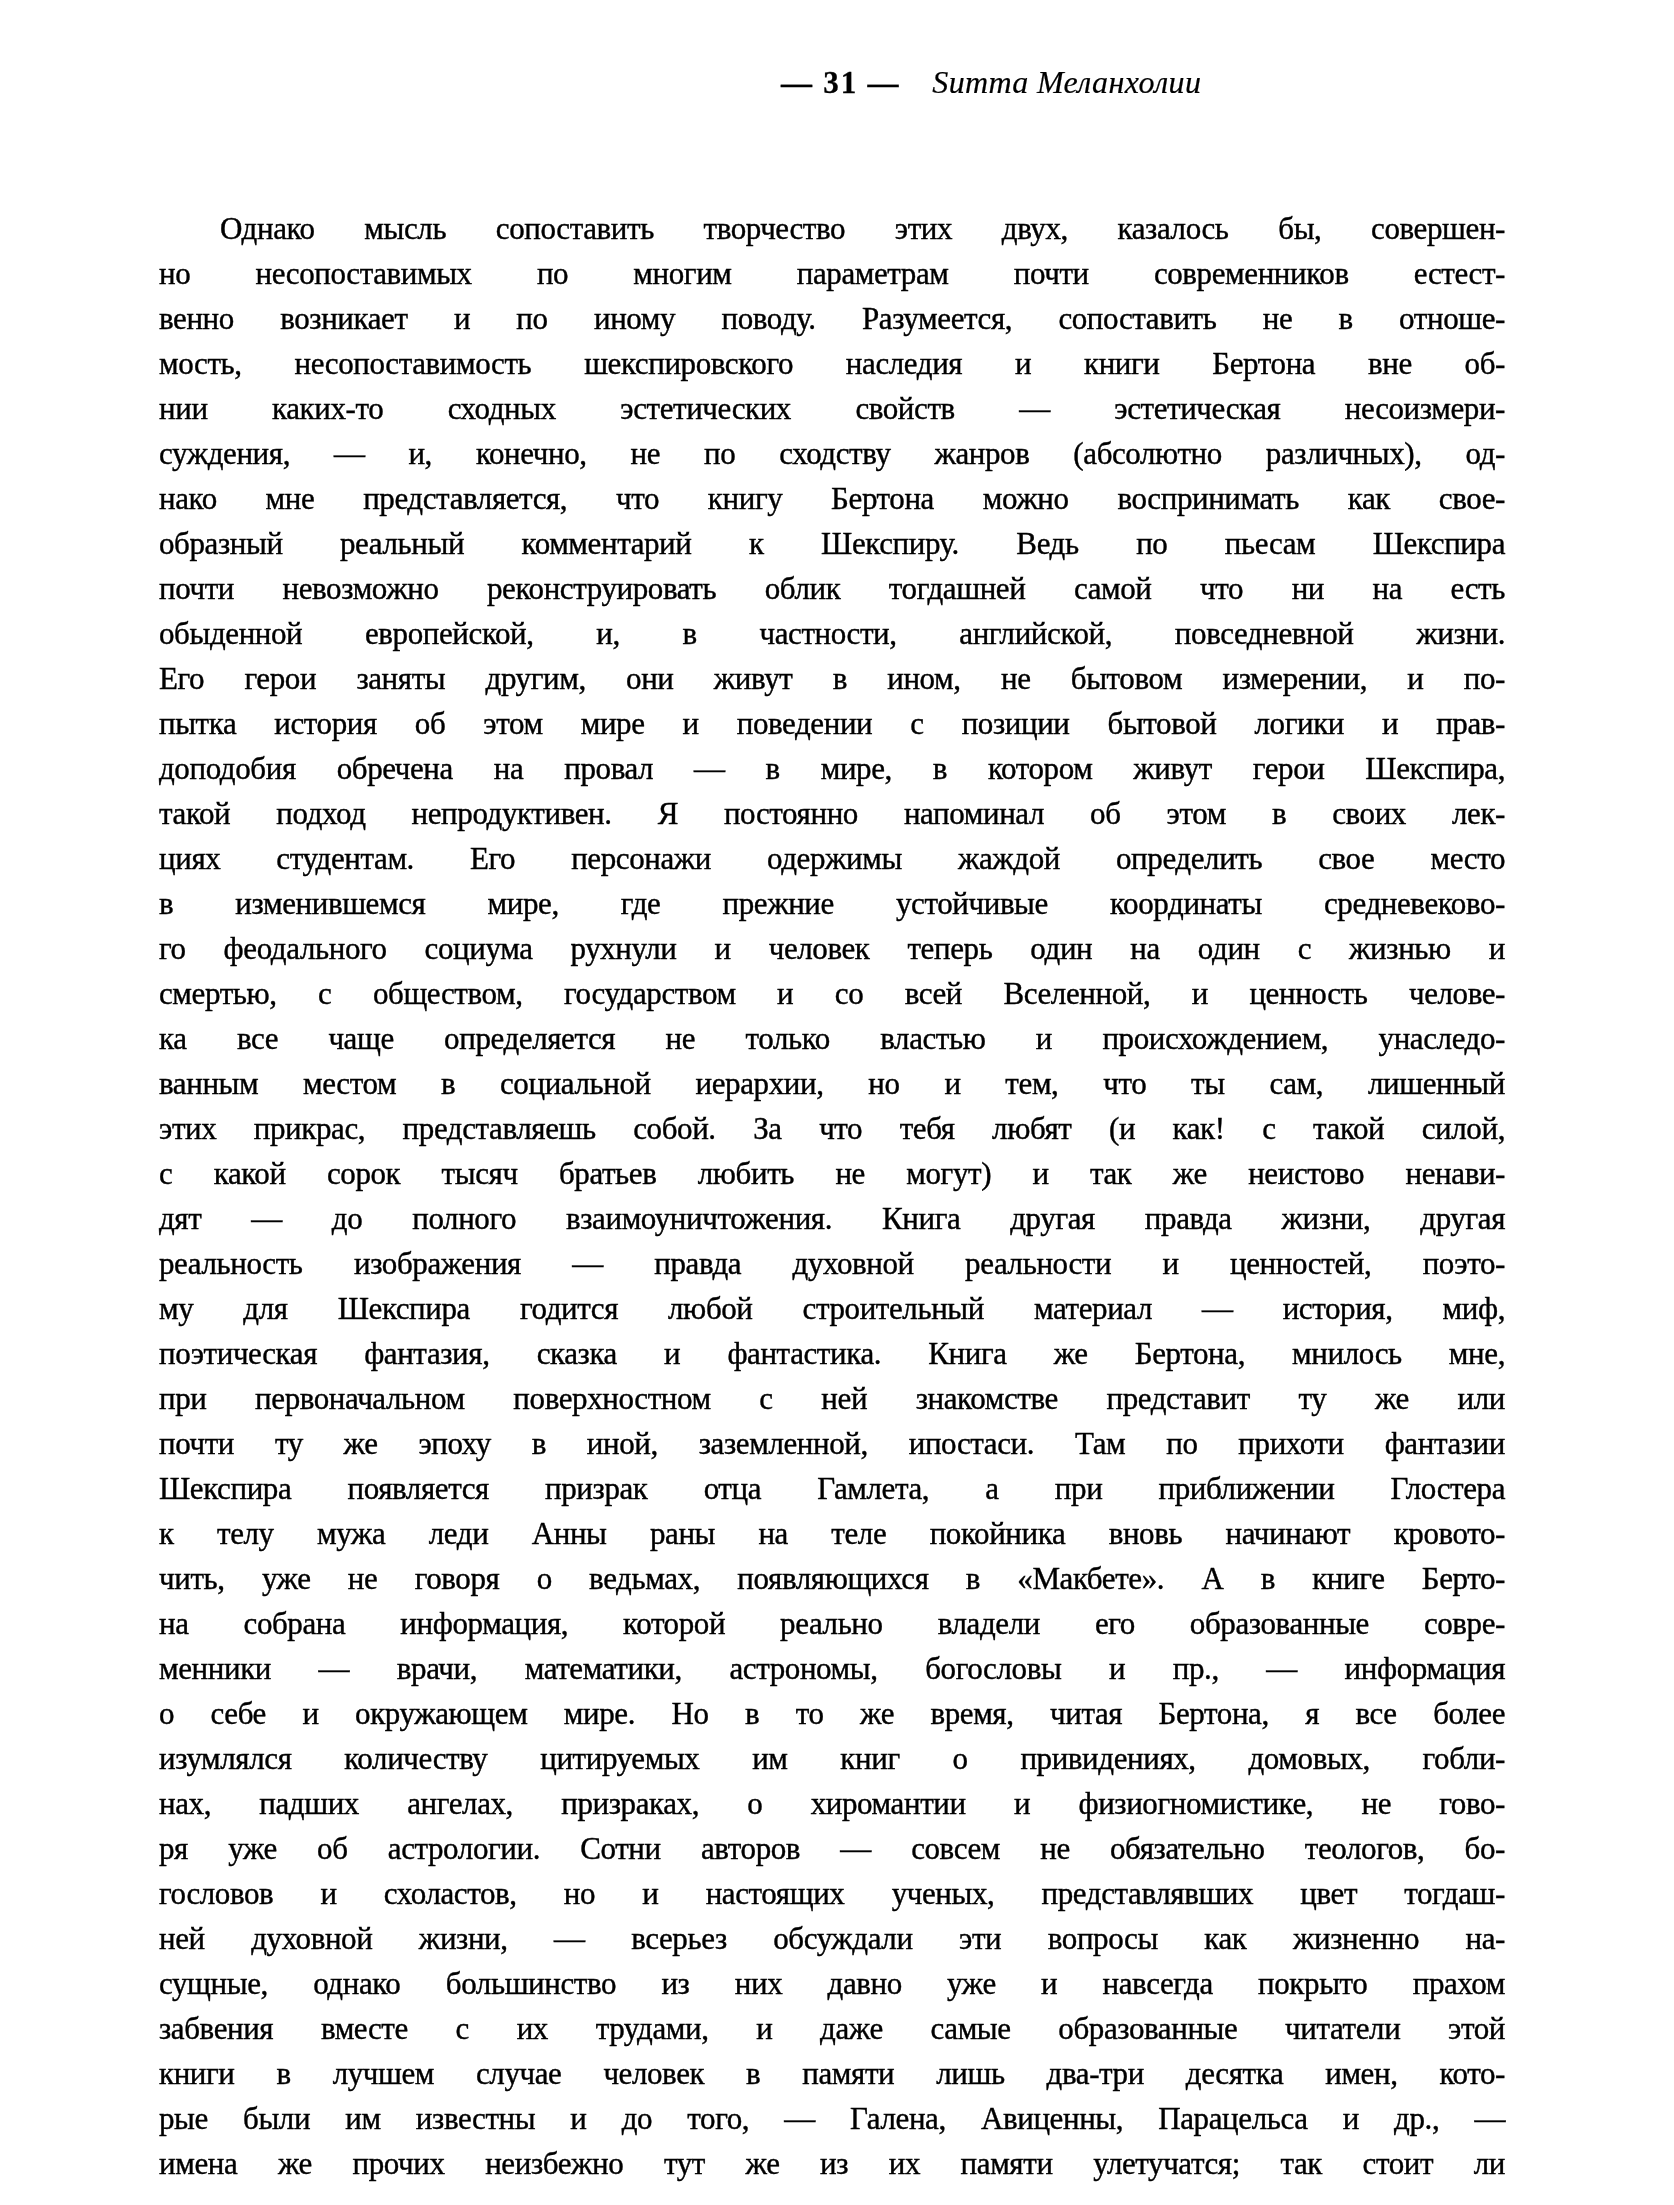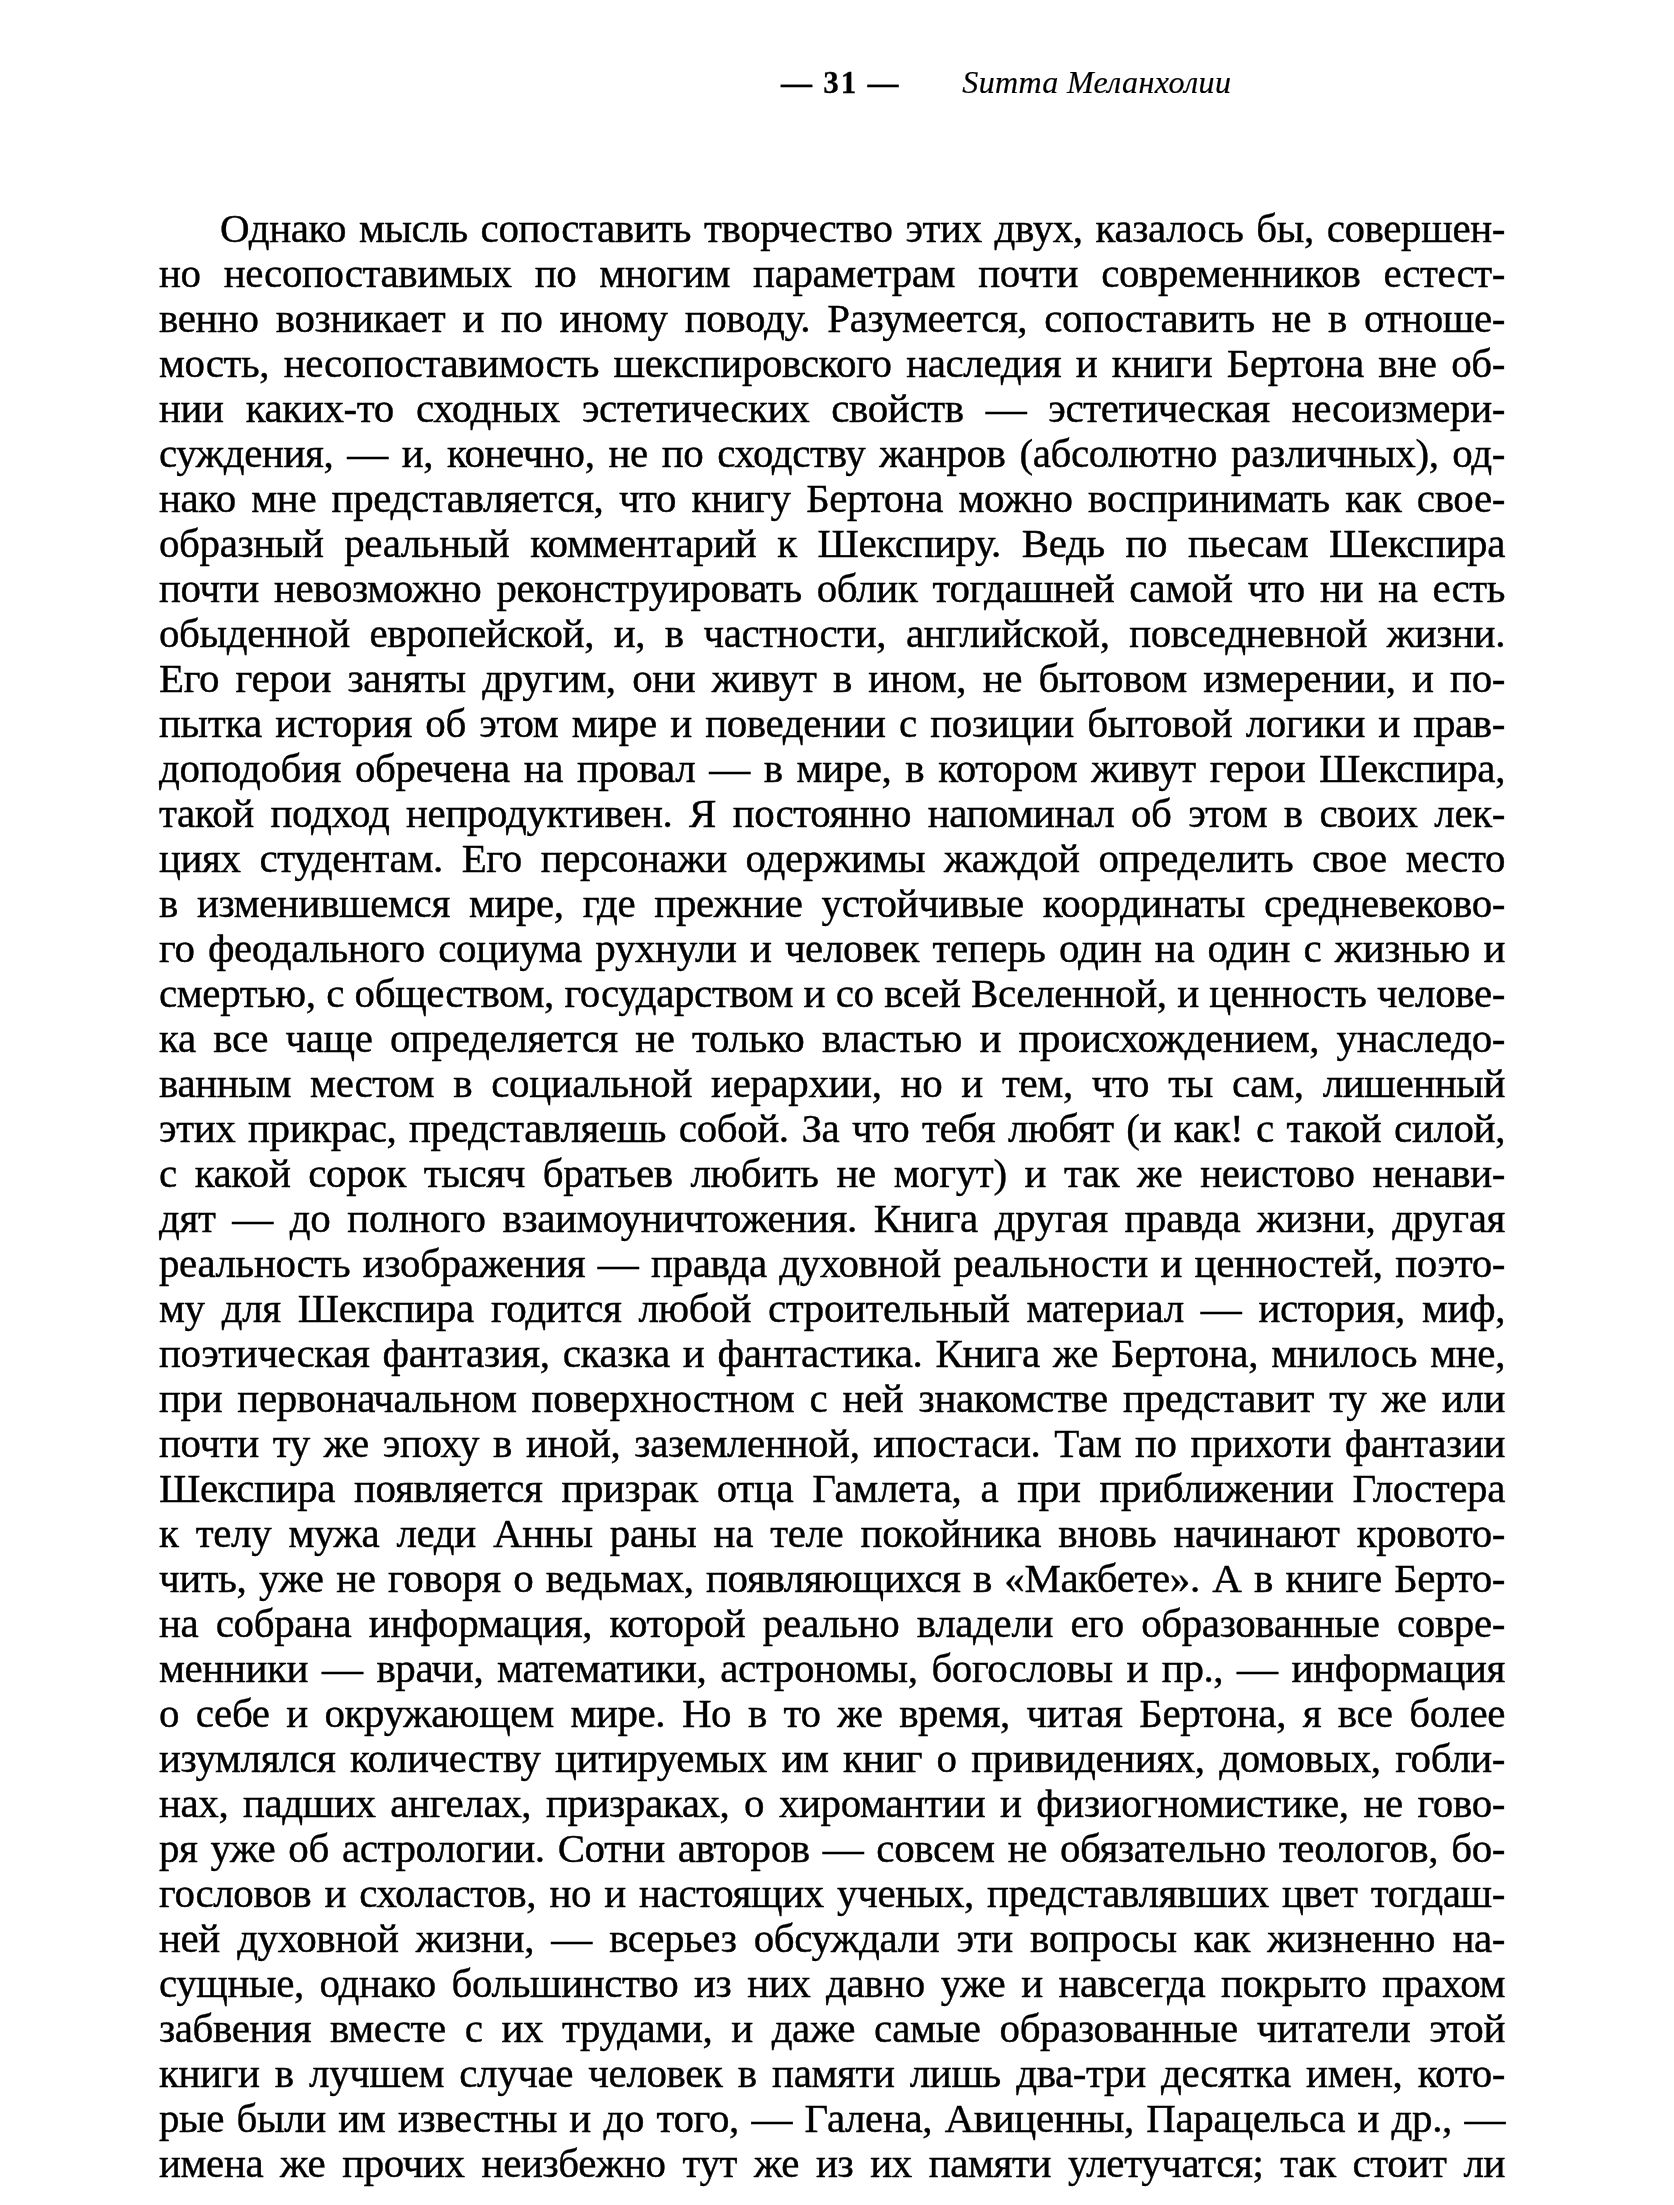--- a/index.html
+++ b/index.html
@@ -19,42 +19,42 @@
     position: absolute;
     inset: 0;
     background: #ffffff;
   }
   .header {
     position: absolute;
     top: 64px;
     left: 781px;
     display: flex;
     align-items: baseline;
-    gap: 53px;
+    gap: 23px;
     white-space: nowrap;
   }
   .pagenum {
     font-size: 31px;
     font-weight: bold;
     letter-spacing: 1.8px;
     -webkit-text-stroke: 0.3px #000;
   }
   .runtitle {
     font-size: 32px;
     font-style: italic;
     letter-spacing: 0.4px;
     margin-left: 9px;
     -webkit-text-stroke: 0.2px #000;
   }
   .bodytext {
     position: absolute;
     top: 206px;
     left: 159px;
     width: 1346px;
-    font-size: 41px;
+    font-size: 31px;
     line-height: 45px;
     letter-spacing: -0.4px;
     -webkit-text-stroke: 0.4px #000;
   }
   .line {
     text-align: justify;
     text-align-last: justify;
     height: 45px;
     overflow: visible;
   }

